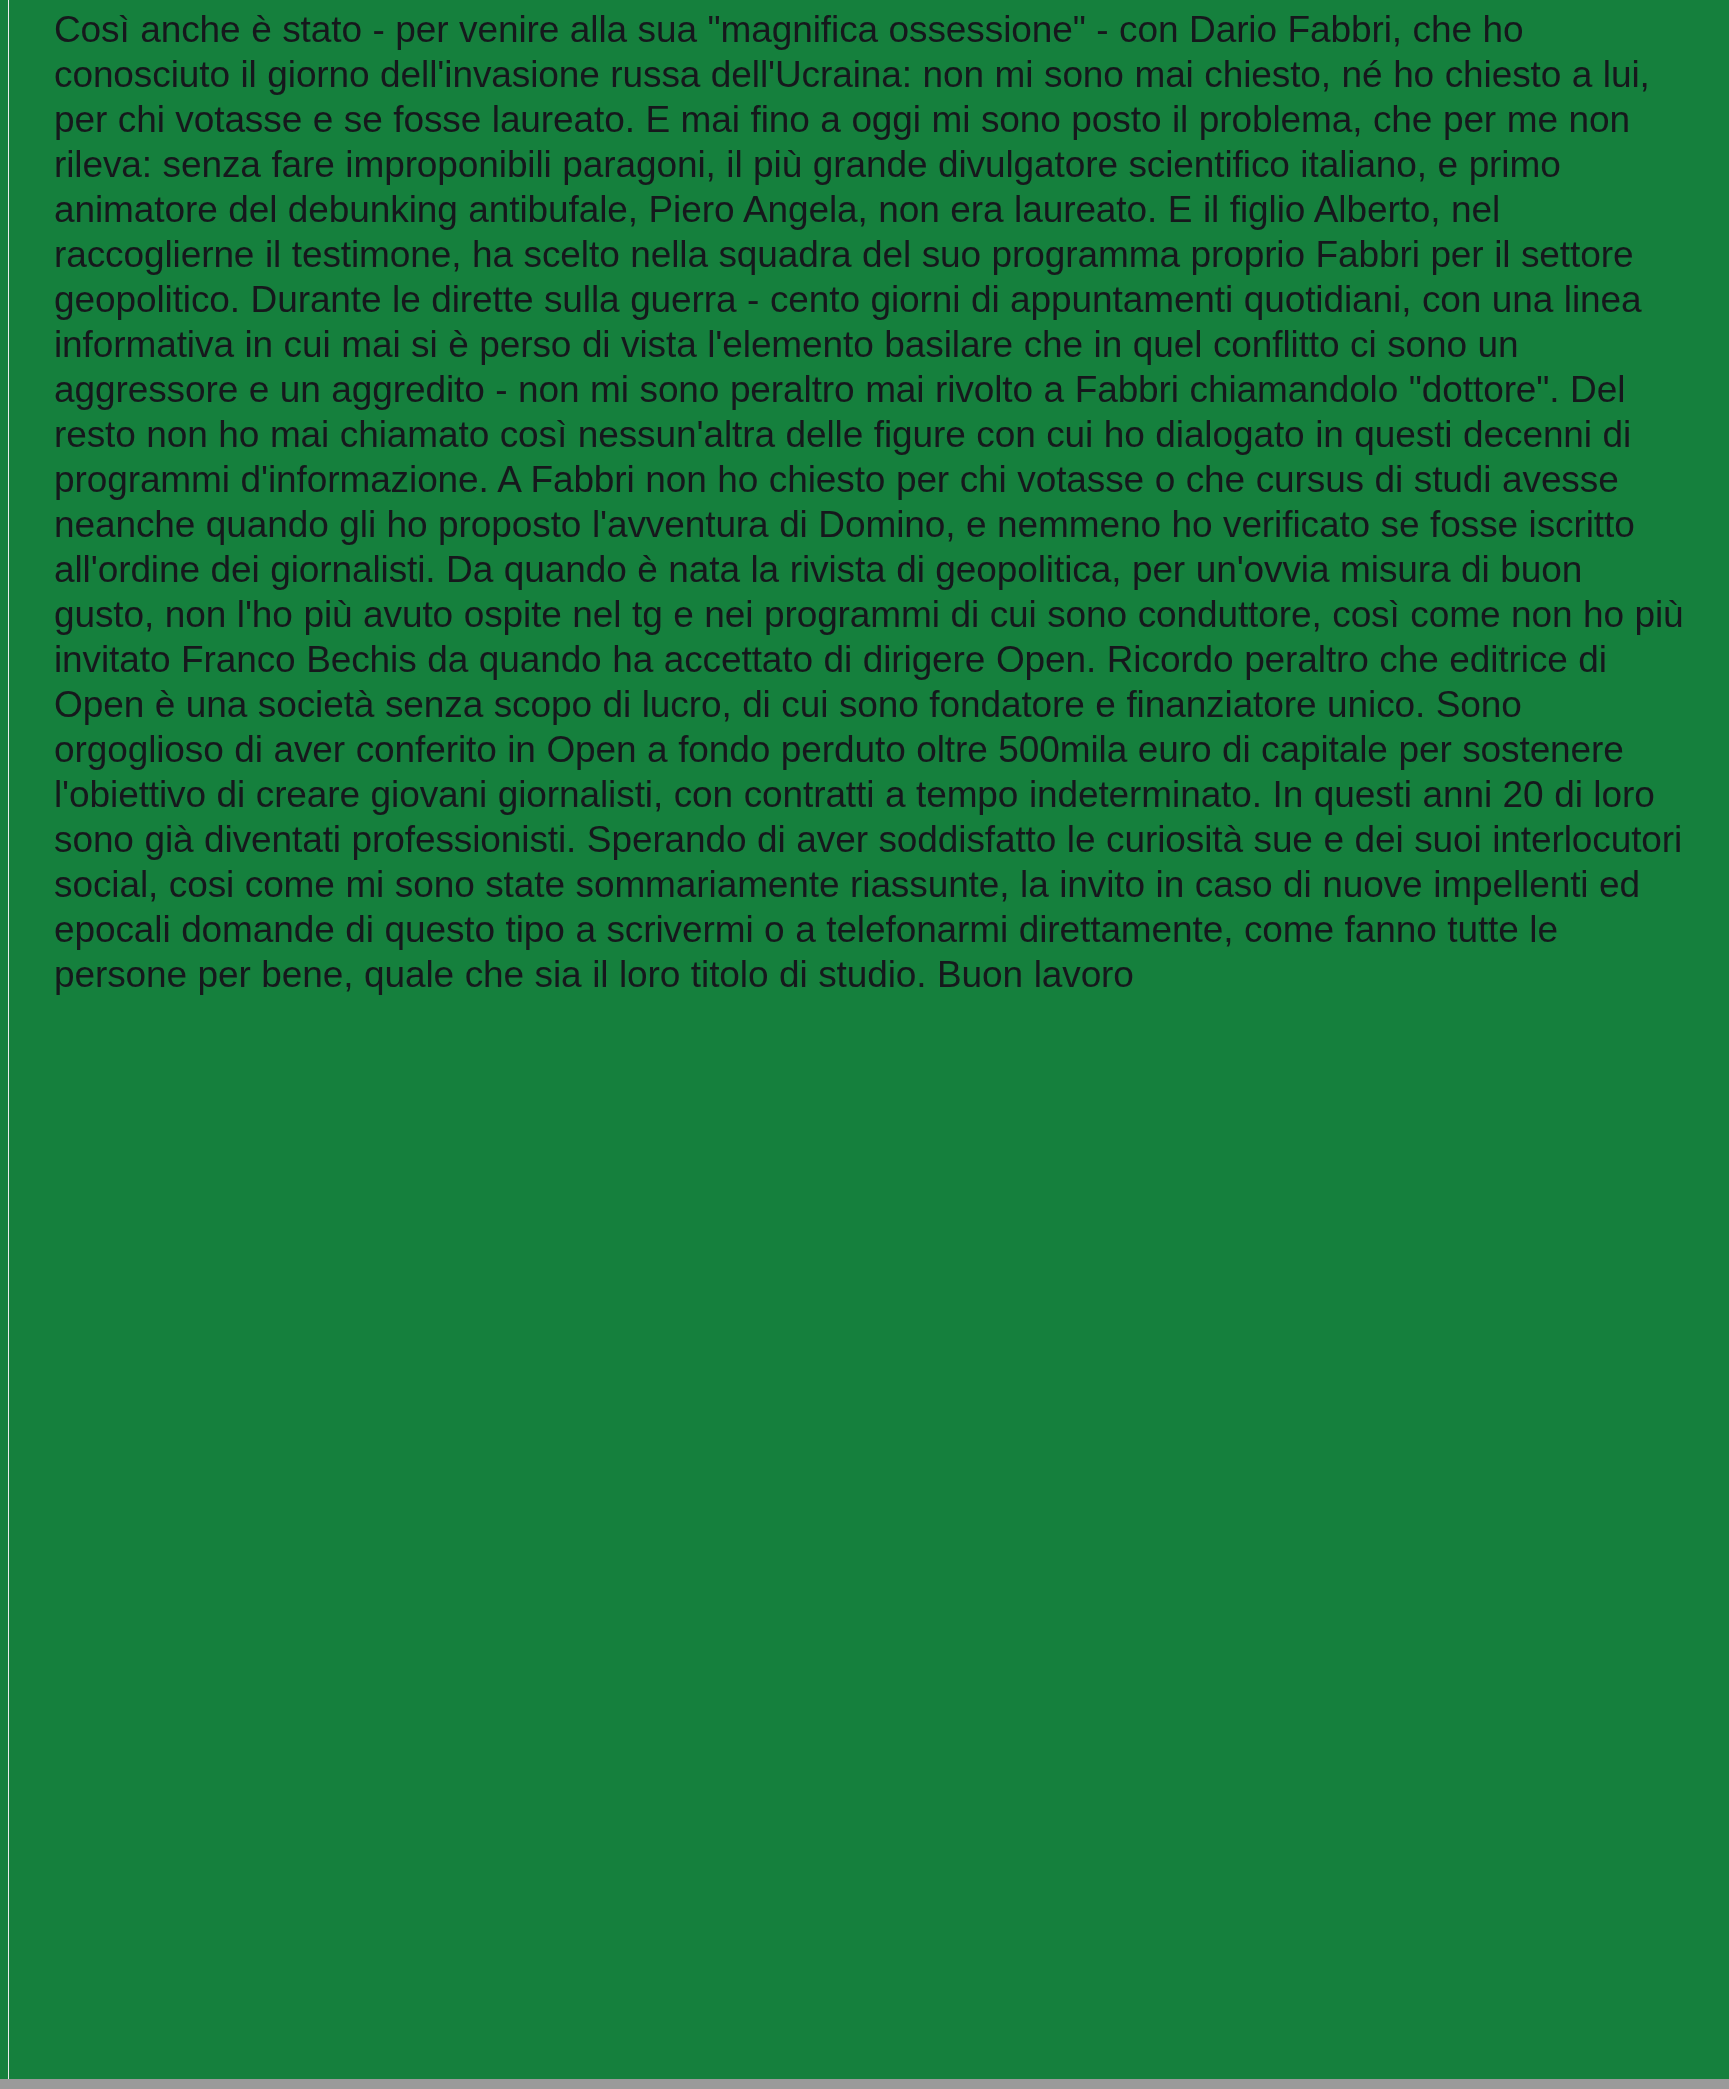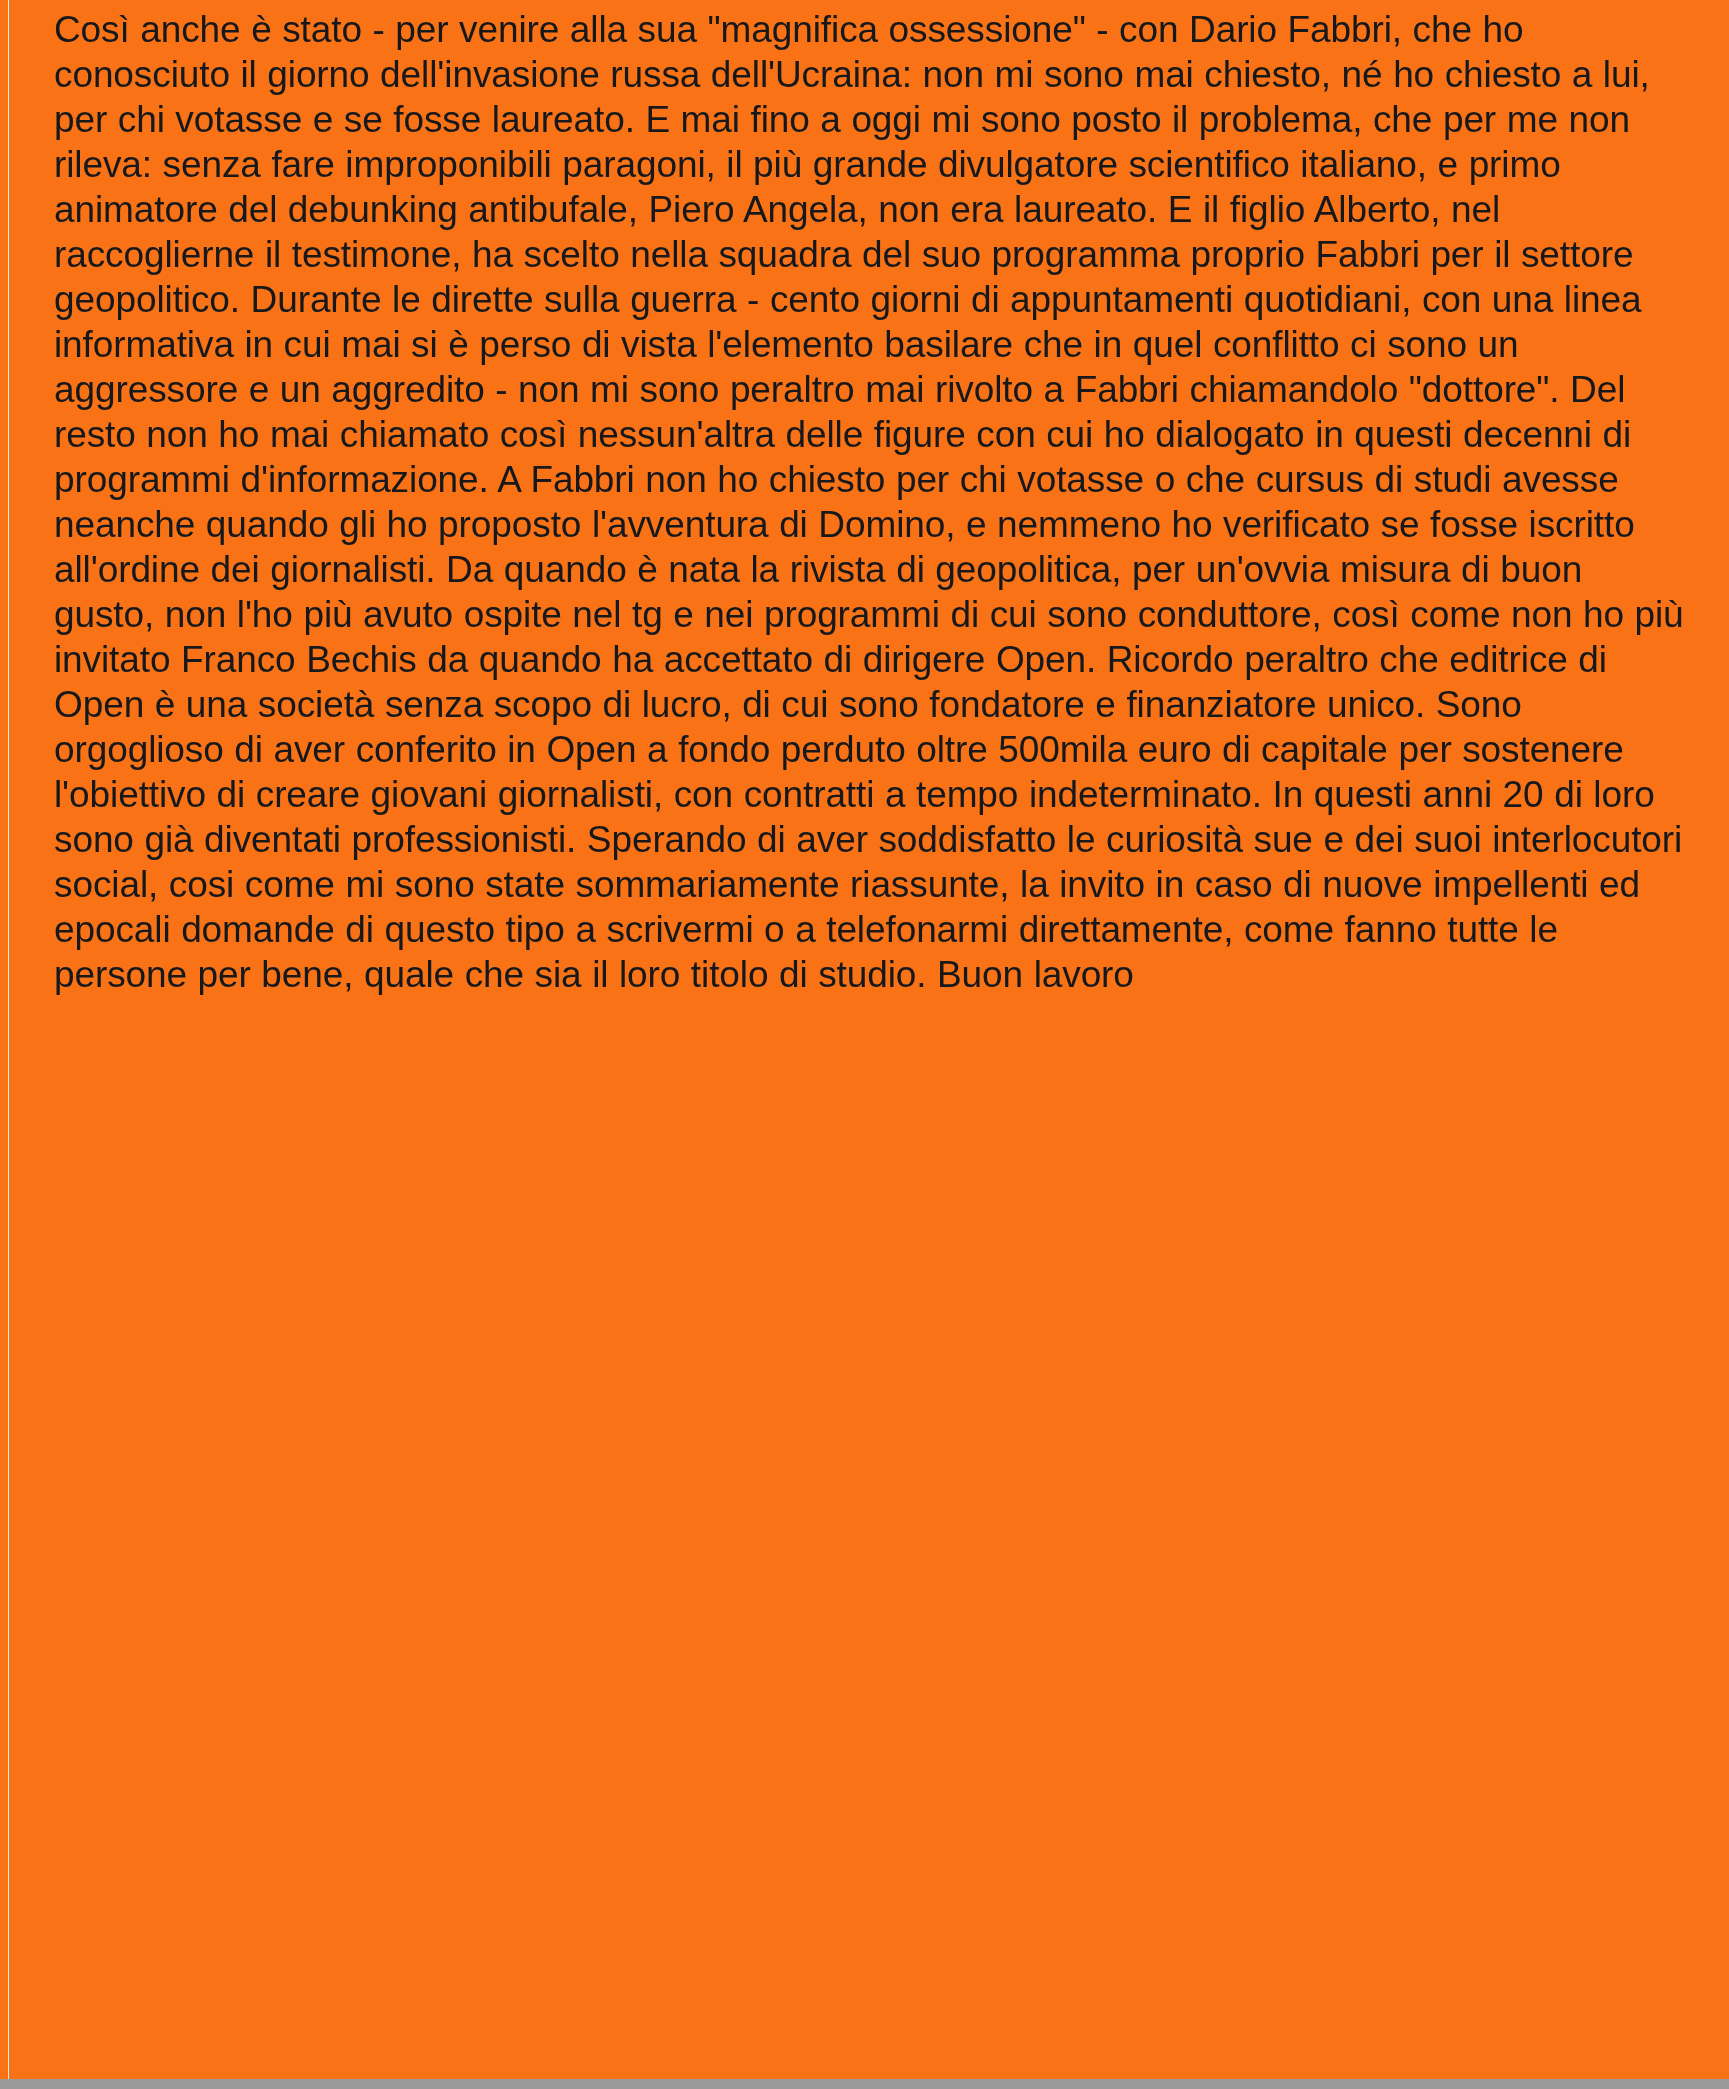--- a/index.html
+++ b/index.html
@@ -11,21 +11,21 @@
     height: 2090px;
     background: #ffffff;
     font-family: "Liberation Sans", sans-serif;
     overflow: hidden;
   }
 
   #page {
     position: relative;
     width: 1729px;
     height: 2090px;
-    background: #f97316;
+    background: #15803d;
     box-sizing: border-box;
   }
 
   
   #left-rule {
     position: absolute;
     left: 7.8px;
     top: 0;
     width: 0.9px;
     height: 2079px;

